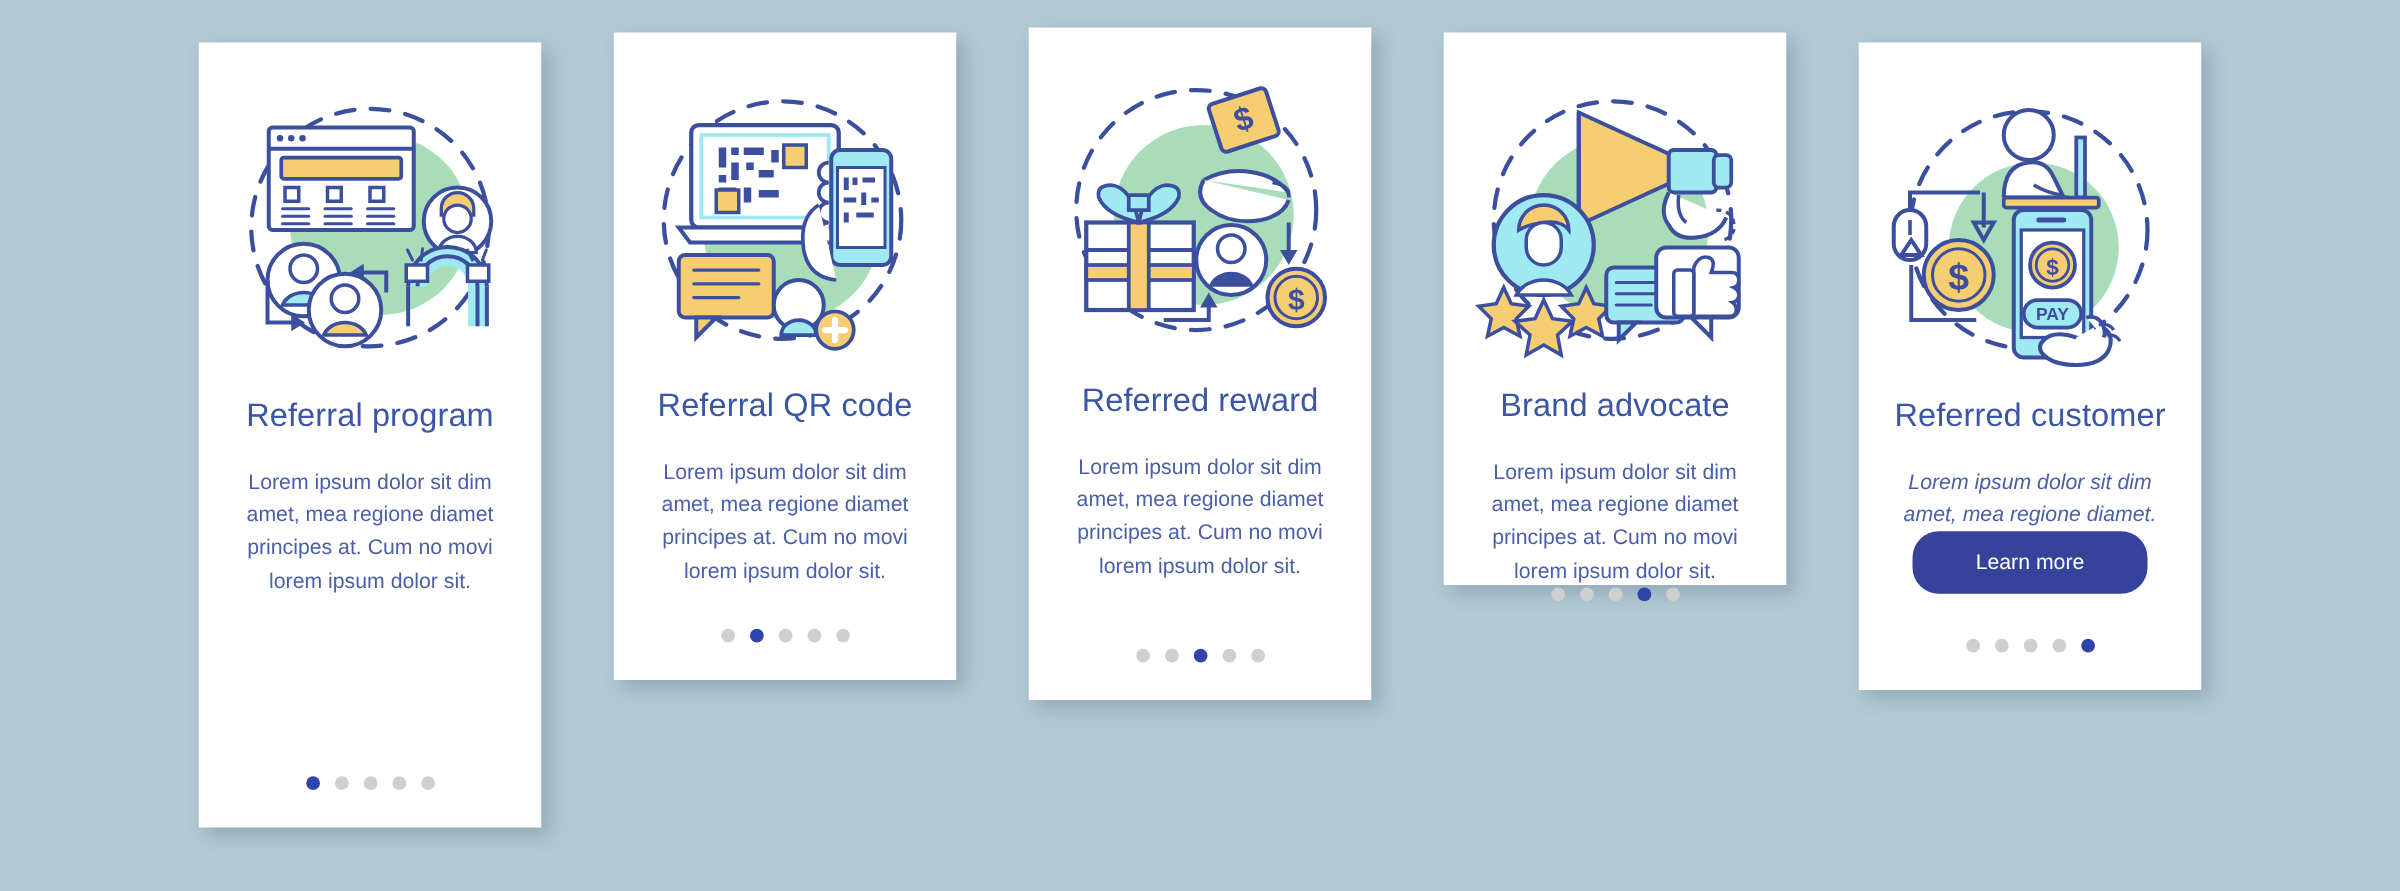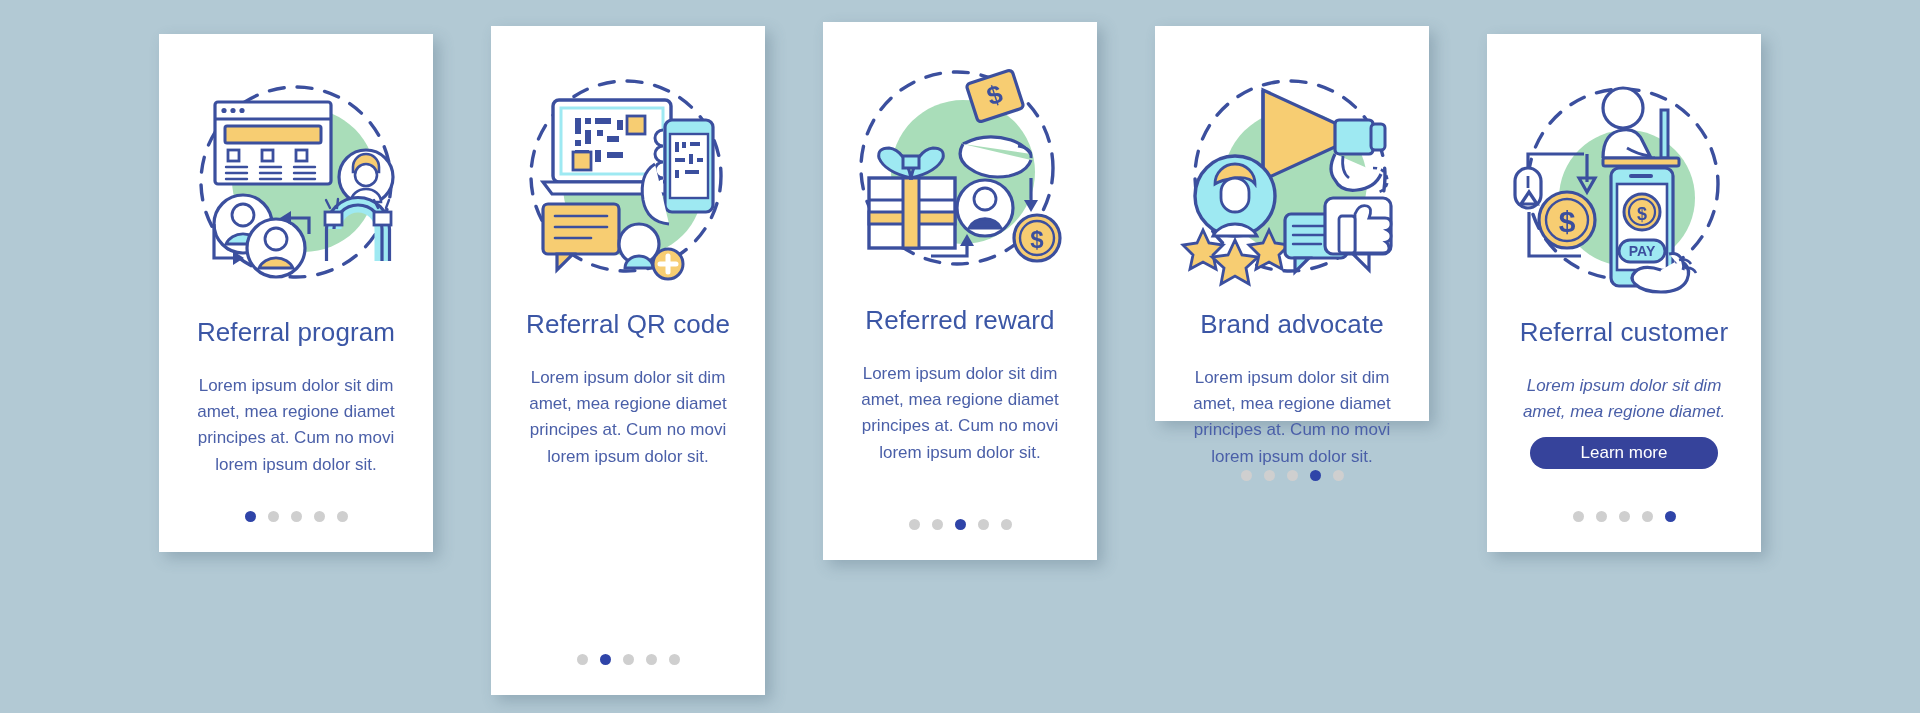--- a/index.html
+++ b/index.html
@@ -25,24 +25,24 @@
     background:#ffffff;
     box-shadow:6px 6px 14px rgba(70,95,115,.30);
     display:flex;
     flex-direction:column;
     align-items:center;
     box-sizing:border-box;
     padding:0 0 0 0;
   }
 
   
-  .c1{height:518px;margin-top:4px;}
-  .c2{height:669px;margin-top:-4px;}
+  .c1{height:628px;margin-top:4px;}
+  .c2{height:518px;margin-top:-4px;}
   .c3{height:538px;margin-top:-8px;}
-  .c4{height:395px;margin-top:-4px;}
+  .c4{height:442px;margin-top:-4px;}
   .c5{height:518px;margin-top:4px;}
 
   .illus{
     width:230px;height:230px;
     margin-top:38px;
     position:relative;
     flex:none;
   }
   .illus svg{display:block;width:230px;height:230px;}
 
@@ -61,31 +61,30 @@
     font-size:17px;
     line-height:1.55;
     text-align:center;
     margin-top:26px;
     width:226px;
     font-weight:400;
   }
   .c5 .body{text-align:center;font-style:italic;}
   .spacer{flex:1 1 auto;}
   .btn{
-    width:188px;height:32px;
+    width:188px;height:50px;
     border-radius:21px;
     background:#36439b;
     color:#ffffff;
     font-size:17px;
     border:none;
     display:flex;align-items:center;justify-content:center;
     cursor:pointer;
     margin-bottom:22px;
     font-family:"Liberation Sans", sans-serif;
-    margin-top:12px;
   }
   .dots{
     display:flex;gap:12px;
     margin-bottom:30px;
   }
   .dot{width:11px;height:11px;border-radius:50%;background:#cfcfcf;}
   .dot.on{background:#2f44a8;}
 </style>
 </head>
 <body>
@@ -371,21 +370,21 @@
         <text x="133" y="148" font-family="Liberation Sans, sans-serif" font-size="18" font-weight="bold" fill="#3b4f9e" text-anchor="middle">$</text>
         <rect x="110" y="168" width="46" height="22" rx="11" fill="#9ee9f2" stroke="#3b4f9e" stroke-width="3"></rect>
         <text x="133" y="184" font-family="Liberation Sans, sans-serif" font-size="14" font-weight="bold" fill="#3b4f9e" text-anchor="middle">PAY</text>
 
         <path d="M152 198 q-18 -6 -26 2 q-6 6 0 12 q8 8 26 8 q20 0 26 -12 q4 -10 -2 -16 q-4 -4 -10 -2" fill="#fff" stroke="#3b4f9e" stroke-width="3.2"></path>
         <path d="M160 182 q8 -2 12 4 q4 6 2 12" fill="#fff" stroke="#3b4f9e" stroke-width="3"></path>
         <path d="M170 188 q8 -2 12 4" fill="none" stroke="#3b4f9e" stroke-width="2.6"></path>
         <path d="M176 196 q8 -1 11 5" fill="none" stroke="#3b4f9e" stroke-width="2.6"></path>
       </svg>
     </div>
-    <div class="title">Referral customer</div>
+    <div class="title">Referred customer</div>
     <div class="body">Lorem ipsum dolor sit dim amet, mea regione diamet.</div>
     <button class="btn">Learn more</button>
     <div class="spacer"></div>
     <div class="dots">
       <span class="dot"></span>
       <span class="dot"></span>
       <span class="dot"></span>
       <span class="dot"></span>
       <span class="dot on"></span>
     </div>

